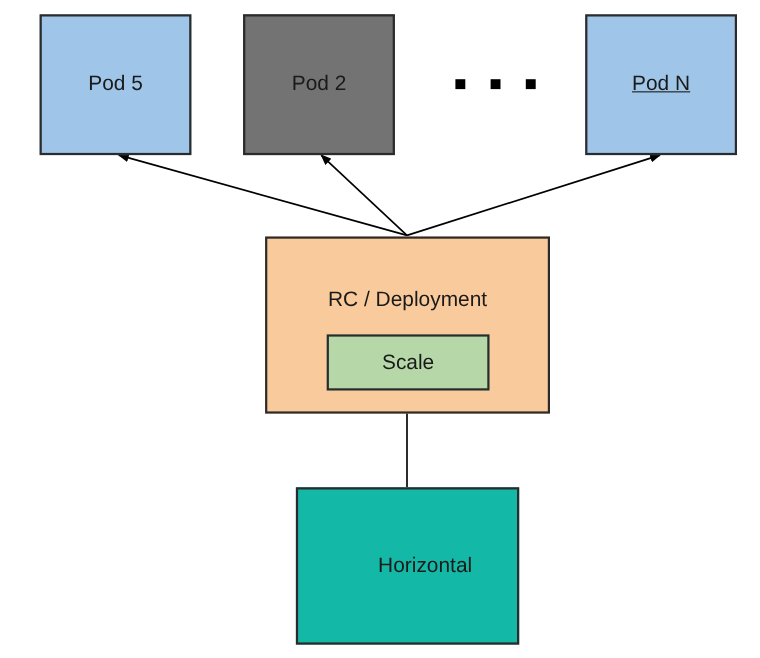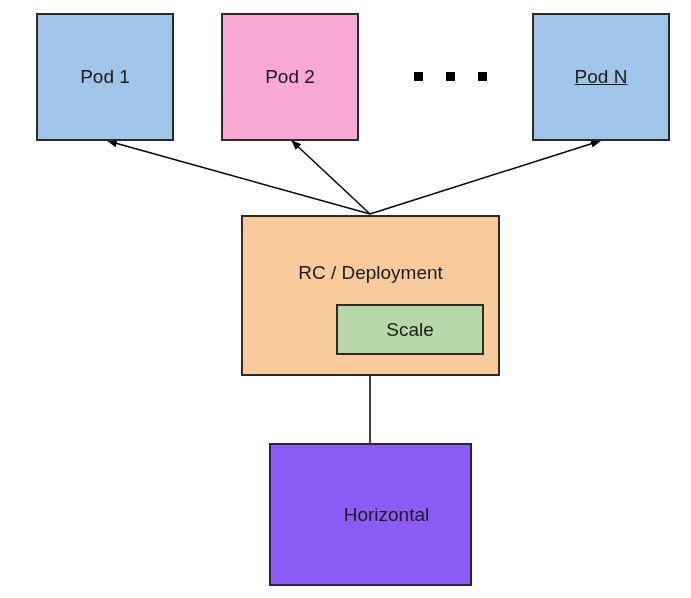--- a/index.html
+++ b/index.html
@@ -7,45 +7,45 @@
            font-family: "Liberation Sans", sans-serif; }
     .box { position: absolute; box-sizing: border-box; border: 2px solid #2b2b2b;
            display: flex; align-items: center; justify-content: center;
            text-align: center; color: #1a1a1a; font-size: 19px; line-height: 1.35; }
     .pod { width: 138px; height: 128px; top: 13px; }
     #pod-1 { left: 36px; }
     #pod-2 { left: 221px; }
     #pod-n { left: 532px; }
     #rc { left: 241px; top: 215px; width: 259px; height: 161px; align-items: flex-start; }
     #rc .rc-label { position: absolute; top: 43px; left: 0; right: 0; }
-    #scale { left: 297px; top: 304px; width: 148px; height: 51px; margin-left: 39px; }
+    #scale { left: 297px; top: 304px; width: 148px; height: 51px; }
     #hpa { left: 269px; top: 443px; width: 203px; height: 143px; }
     .dot { position: absolute; width: 9px; height: 9px; background: #000; top: 72px; }
     svg.edges { position: absolute; left: 0; top: 0; }
   </style>
 </head>
 <body>
 
 <svg class="edges" width="691" height="598">
   <defs>
     <marker id="arrowhead" markerWidth="10" markerHeight="8" refX="9" refY="4" orient="auto" markerUnits="userSpaceOnUse">
       <path d="M0,0 L10,4 L0,8 Z" fill="#000"></path>
     </marker>
   </defs>
   <line x1="370" y1="214" x2="108" y2="141" stroke="#000" stroke-width="1.5" marker-end="url(#arrowhead)"></line>
   <line x1="370" y1="214" x2="292" y2="141" stroke="#000" stroke-width="1.5" marker-end="url(#arrowhead)"></line>
   <line x1="370" y1="214" x2="600" y2="141" stroke="#000" stroke-width="1.5" marker-end="url(#arrowhead)"></line>
   <line x1="370" y1="443" x2="370" y2="356" stroke="#000" stroke-width="1.5" marker-end="url(#arrowhead)"></line>
 </svg>
 
 <div id="pod-1" class="box pod" style="background: rgb(159, 197, 232); border-color: rgb(43, 43, 43);">
-  <span>Pod 1</span>
+  <span>Pod 5</span>
 </div>
 
-<div id="pod-2" class="box pod" style="background: #f9a8d4; border-color: rgb(43, 43, 43);">
+<div id="pod-2" class="box pod" style="background: #737373; border-color: rgb(43, 43, 43);">
   <span>Pod 2</span>
 </div>
 
 <div>
   <div class="dot" style="left:414px;"></div>
   <div class="dot" style="left:446px;"></div>
   <div class="dot" style="left:478px;"></div>
 </div>
 
 <div id="pod-n" class="box pod" style="background: rgb(159, 197, 232); border-color: rgb(43, 43, 43); text-decoration: underline;">
@@ -53,17 +53,17 @@
 </div>
 
 <div id="rc" class="box" style="background: rgb(249, 203, 156); border-color: rgb(43, 43, 43);">
   <span class="rc-label">RC / Deployment</span>
 </div>
 
 <div id="scale" class="box" style="background: rgb(182, 215, 168); border-color: rgb(43, 43, 43);">
   <span>Scale</span>
 </div>
 
-<div id="hpa" class="box" style="background: #8b5cf6; border-color: rgb(43, 43, 43); padding-left: 32px;">
+<div id="hpa" class="box" style="background: #14b8a6; border-color: rgb(43, 43, 43); padding-left: 32px;">
   <div>
     <div>Horizontal</div>
   </div>
 </div>
 
 </body></html>

